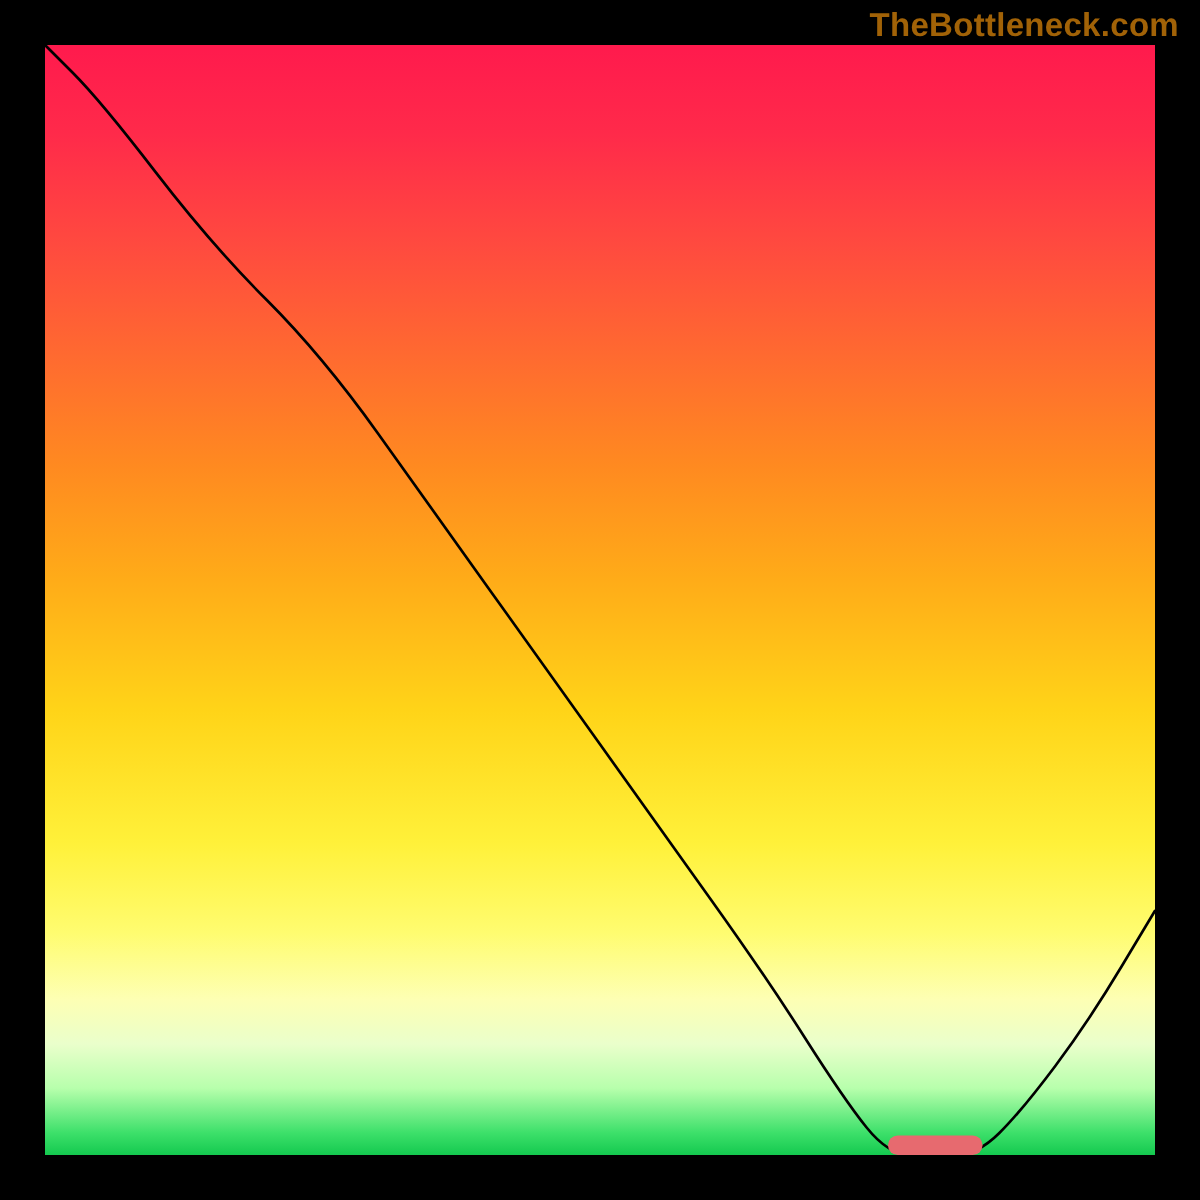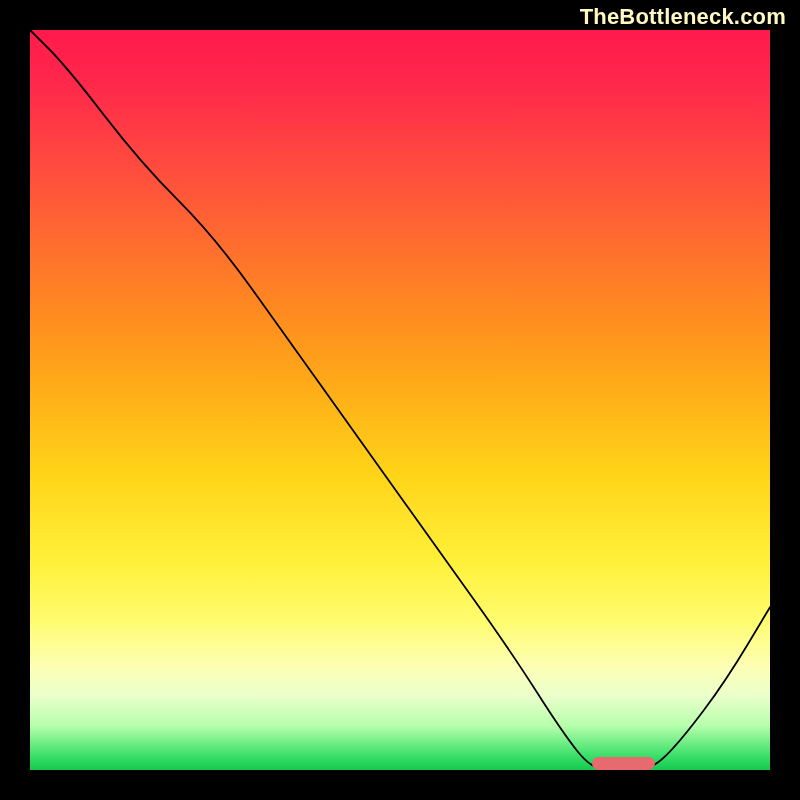--- a/index.html
+++ b/index.html
@@ -54,21 +54,21 @@
   }
   .marker {
     position: absolute;
     border-radius: 10px;
   }
   .watermark {
     position: absolute;
     top: 6px;
     right: 14px;
     font: 600 22px / 1 Arial, Helvetica, sans-serif;
-    color: #fef9c3;
+    color: #a16207;
     letter-spacing: 0.2px;
   }
 </style>
 </head>
 <body>
 
 <div class="stage">
 
   <div class="watermark">TheBottleneck.com</div>
 

